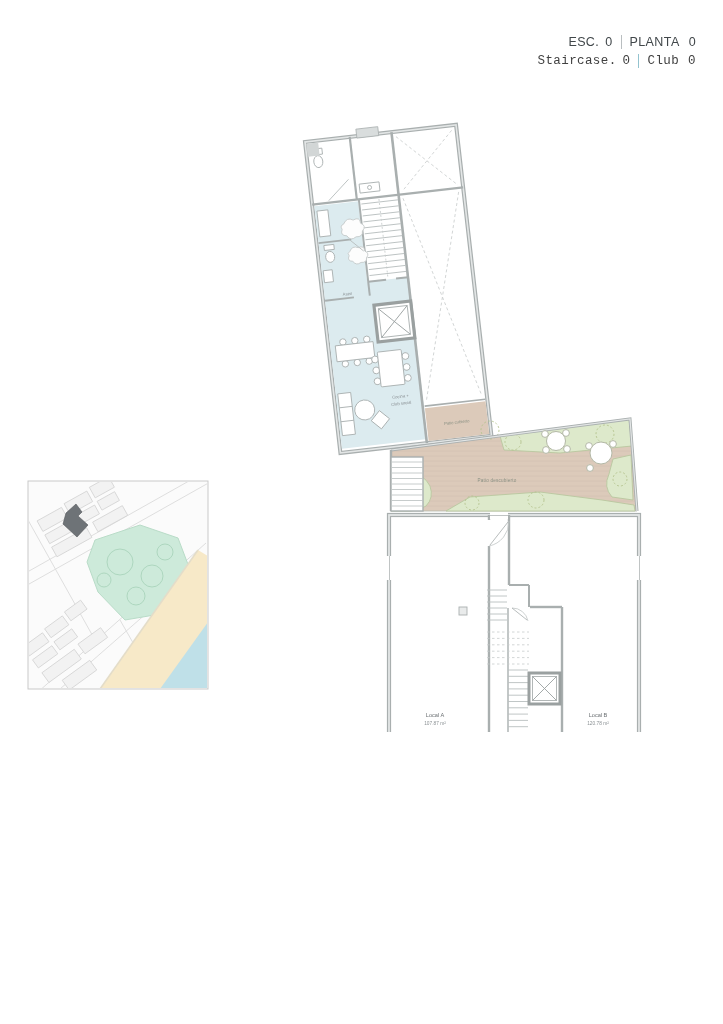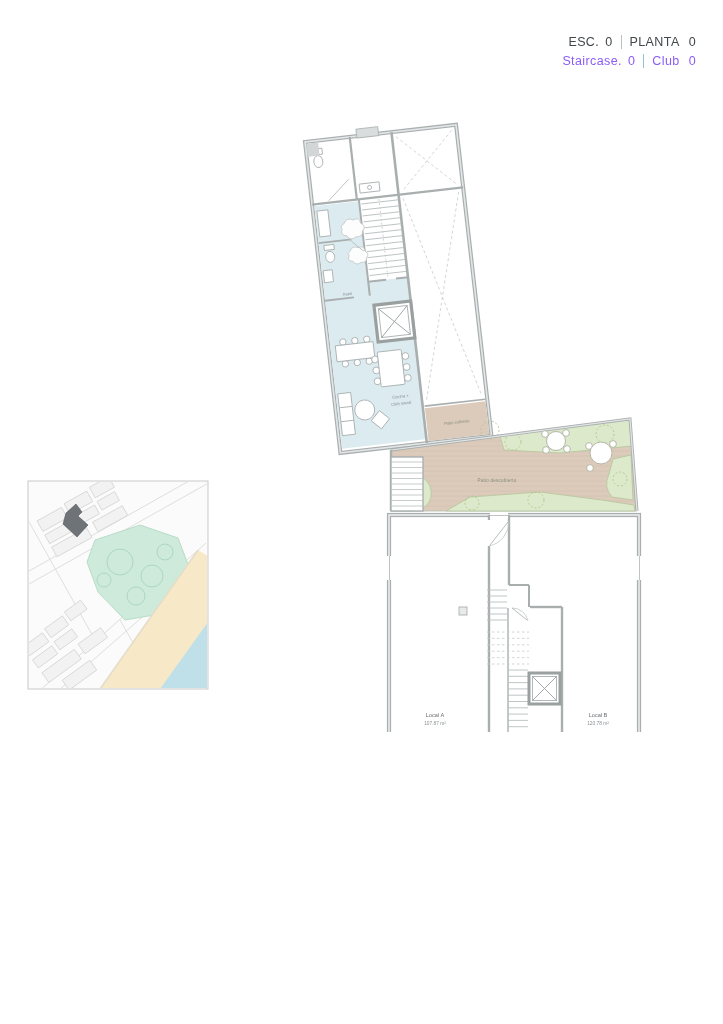--- a/index.html
+++ b/index.html
@@ -2,21 +2,21 @@
 <html><head>
 <meta charset="utf-8">
 <style>
   html,body{margin:0;padding:0;background:#ffffff;}
   .sheet{position:relative;width:723px;height:732px;background:#ffffff;overflow:hidden;
          font-family:"Liberation Sans",sans-serif;}
   .title-block{position:absolute;top:33px;right:27px;text-align:right;}
   .tb-row{display:flex;justify-content:flex-end;align-items:center;height:17px;
           font-size:12.5px;letter-spacing:.4px;}
   .tb-row.es{color:#41474a;font-weight:500;}
-  .tb-row.en{color:#8b5cf6;margin-top:2px;}
+  .tb-row.en{color:#404040;margin-top:2px;font-family:Liberation Mono, monospace;}
   .tb-val{margin-left:6px;}
   .tb-val.last{margin-left:9px;}
   .tb-div{display:inline-block;width:1px;height:14px;margin:0 8px;background:#b9bec0;}
   .tb-row.en .tb-div{background:#93c3cf;}
   svg text{font-family:"Liberation Sans",sans-serif;}
 </style>
 </head>
 <body>
 
 <div class="sheet">

